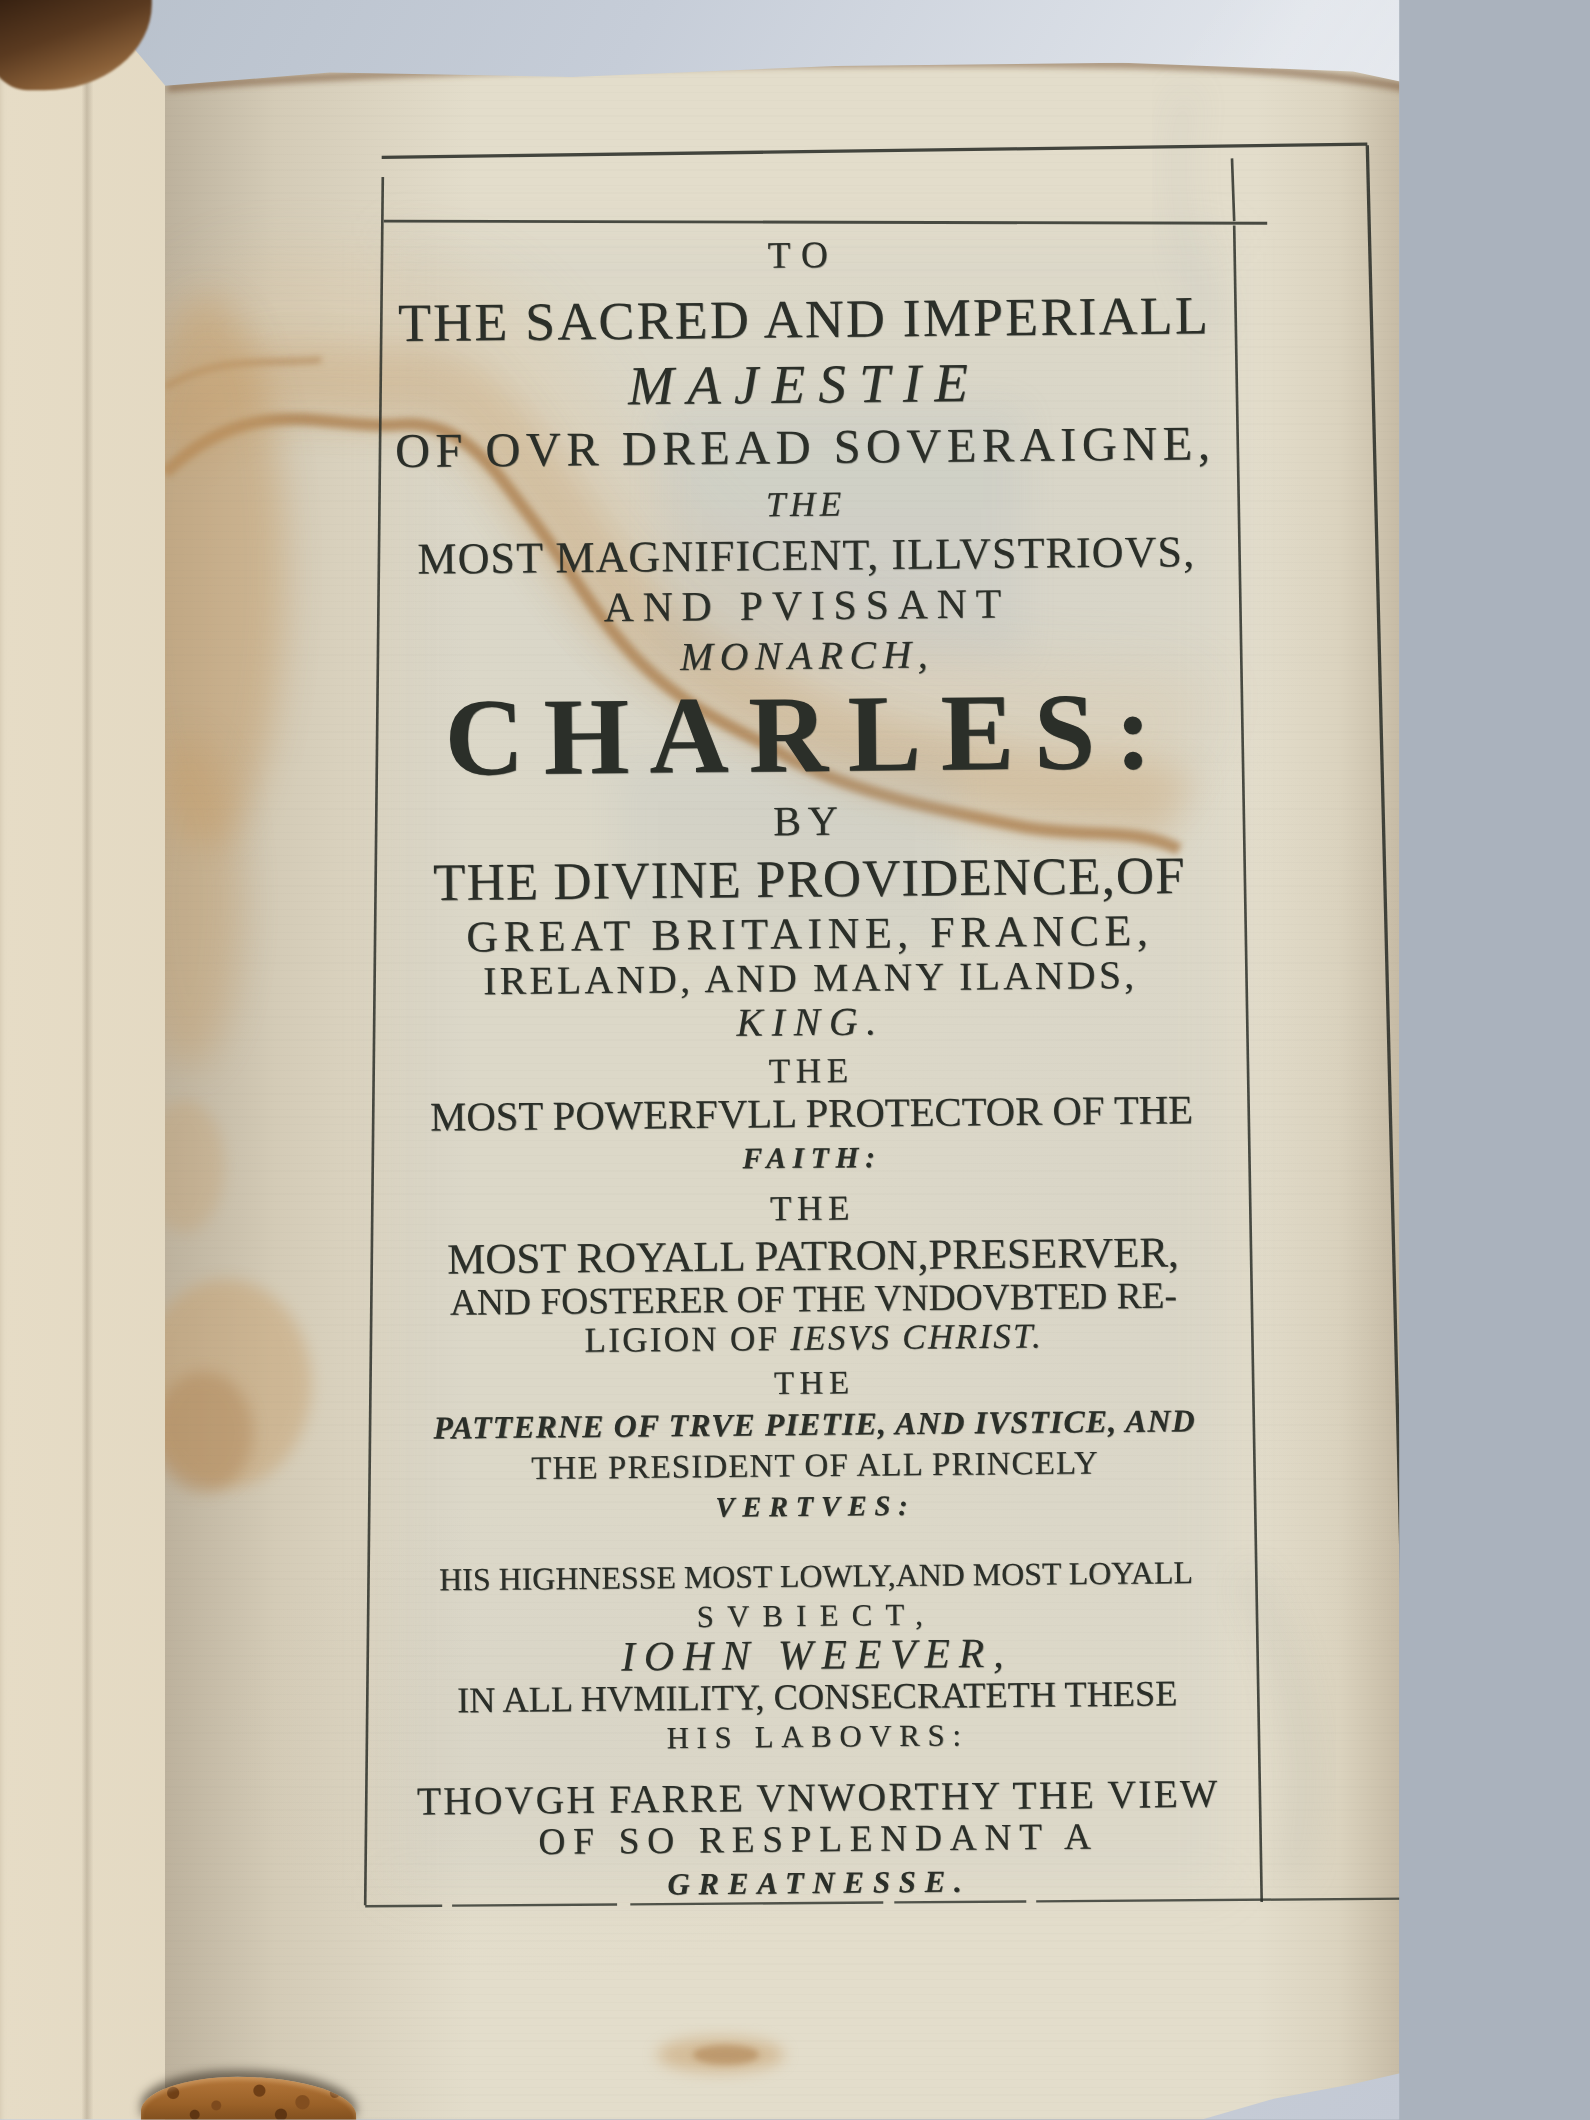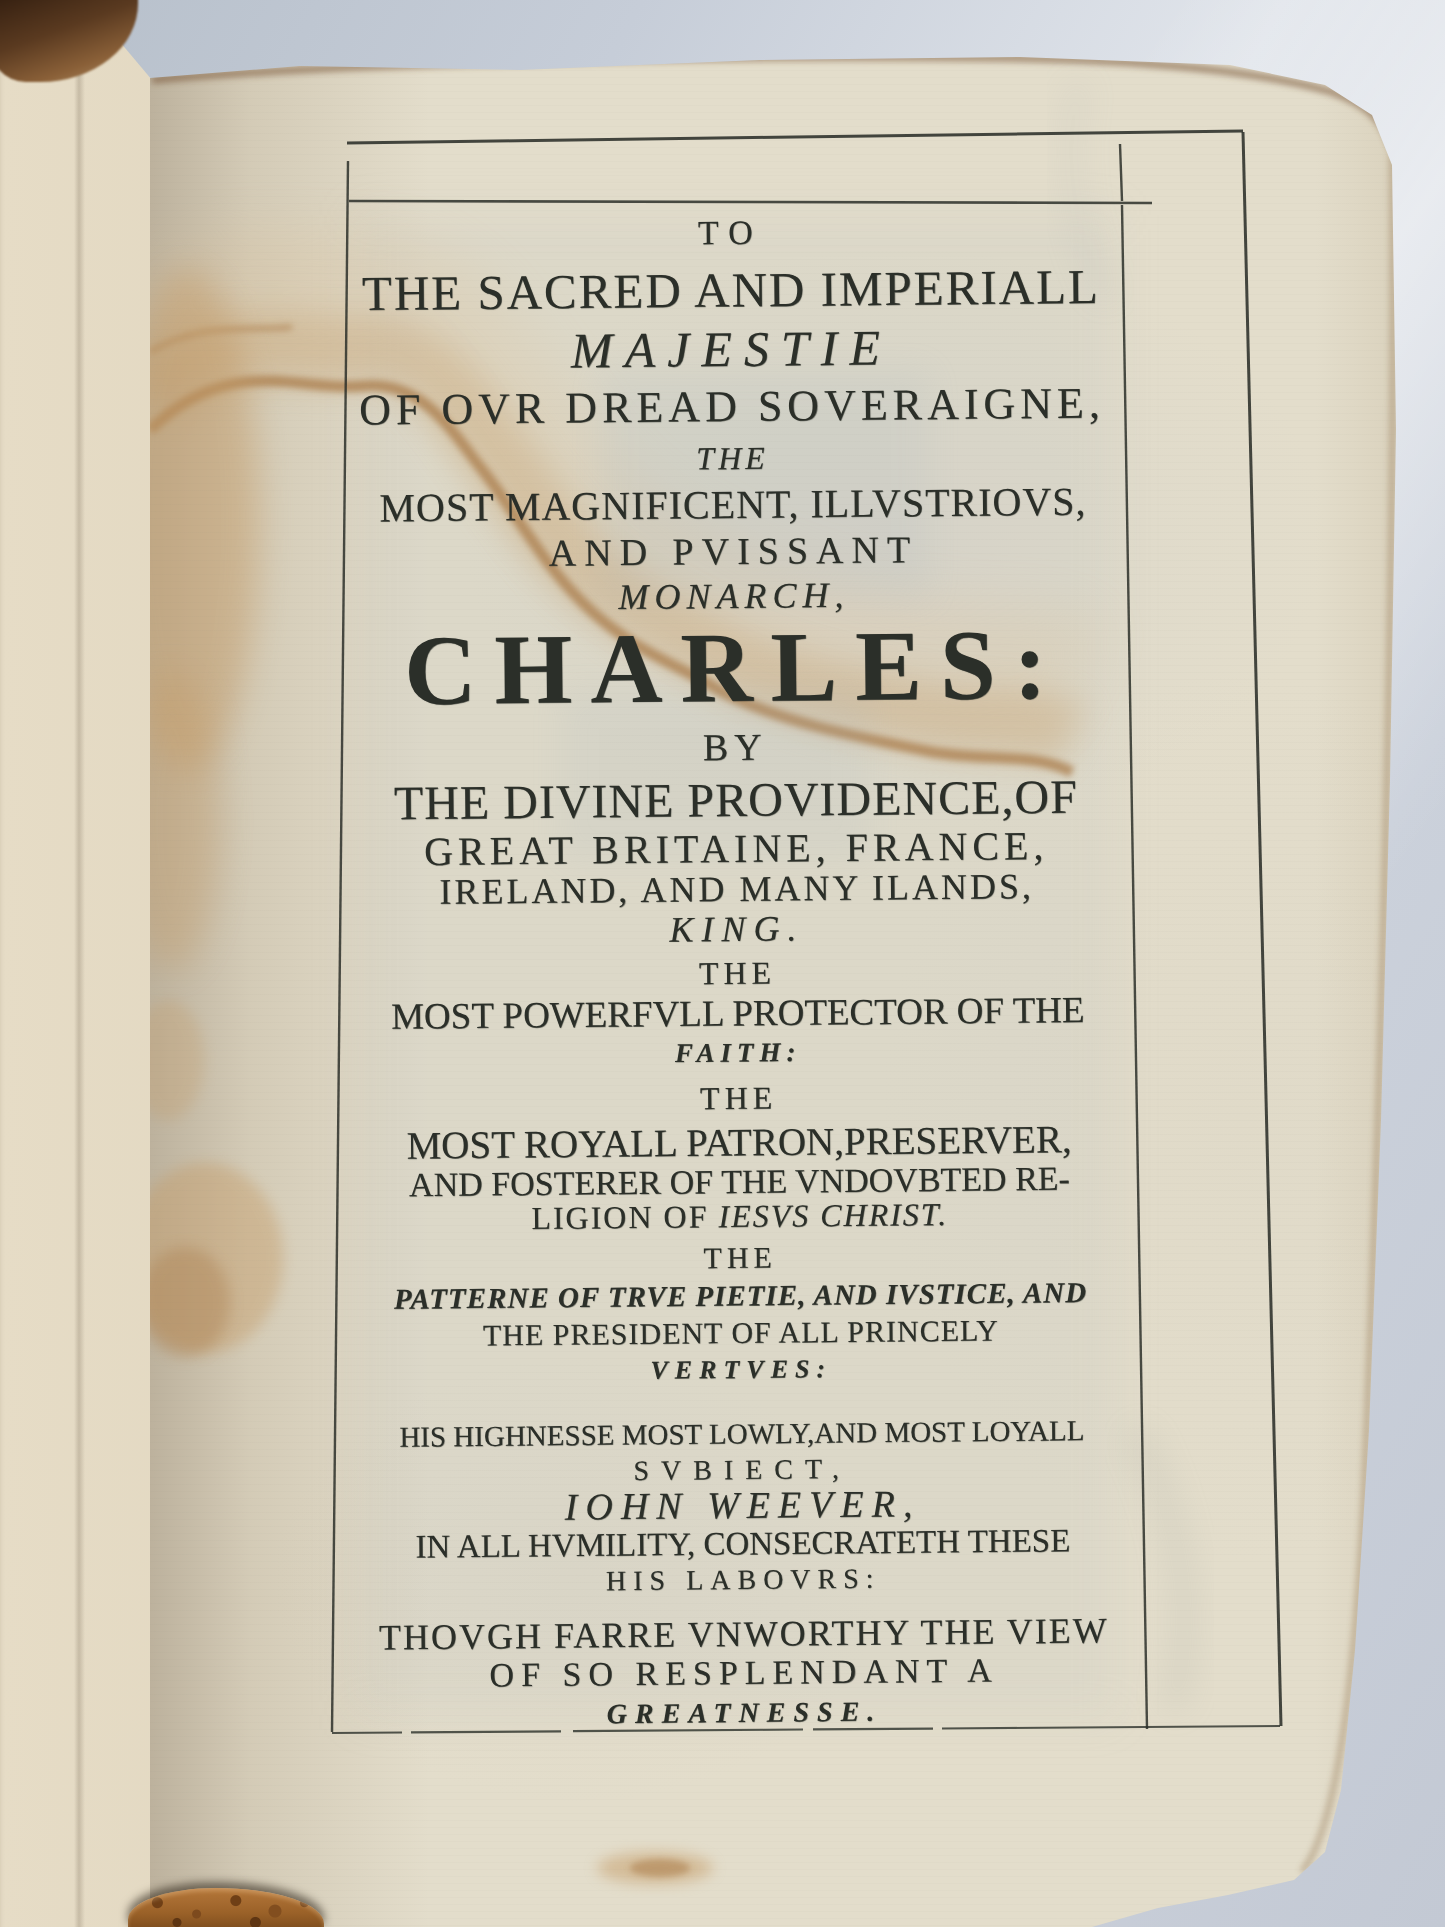--- a/index.html
+++ b/index.html
@@ -1,17 +1,17 @@
 <!DOCTYPE html>
 <html style="--c-ink: #2b2f29; --c-paper: #e3ddcb; --c-stain1: #a87844; --c-stain2: #c59b66; --c-stain3: #dcc098; --c-bg: #cbd1db; --c-edge: #70482a; --c-rust: #9a6128; --c-facing: #ddd2ba;"><head>
 <meta charset="utf-8">
 <style>
   html,body{margin:0;padding:0;background:#aab2bd;}
   .scene{
-    position:relative;width:1445px;height:1927px;overflow:hidden;
+    position:relative;width:1272px;height:1927px;overflow:hidden;
     background:linear-gradient(118deg,#b6bfca 0%,#c6cdd8 26%, #e1e5eb 52%, var(--c-bg,#cbd1db) 74%, #c3c9d4 100%);
     font-family:"Liberation Serif","DejaVu Serif",serif;
   }
   .sheen{position:absolute;inset:0;z-index:1;pointer-events:none;
     background:linear-gradient(125deg,transparent 42%,rgba(255,255,255,.45) 56%,transparent 72%);}
   
   .facing{
     position:absolute;inset:0;z-index:2;
     clip-path:polygon(0px 12px,70px 16px,120px 42px,152px 80px,152px 1927px,0px 1927px);
     background:

